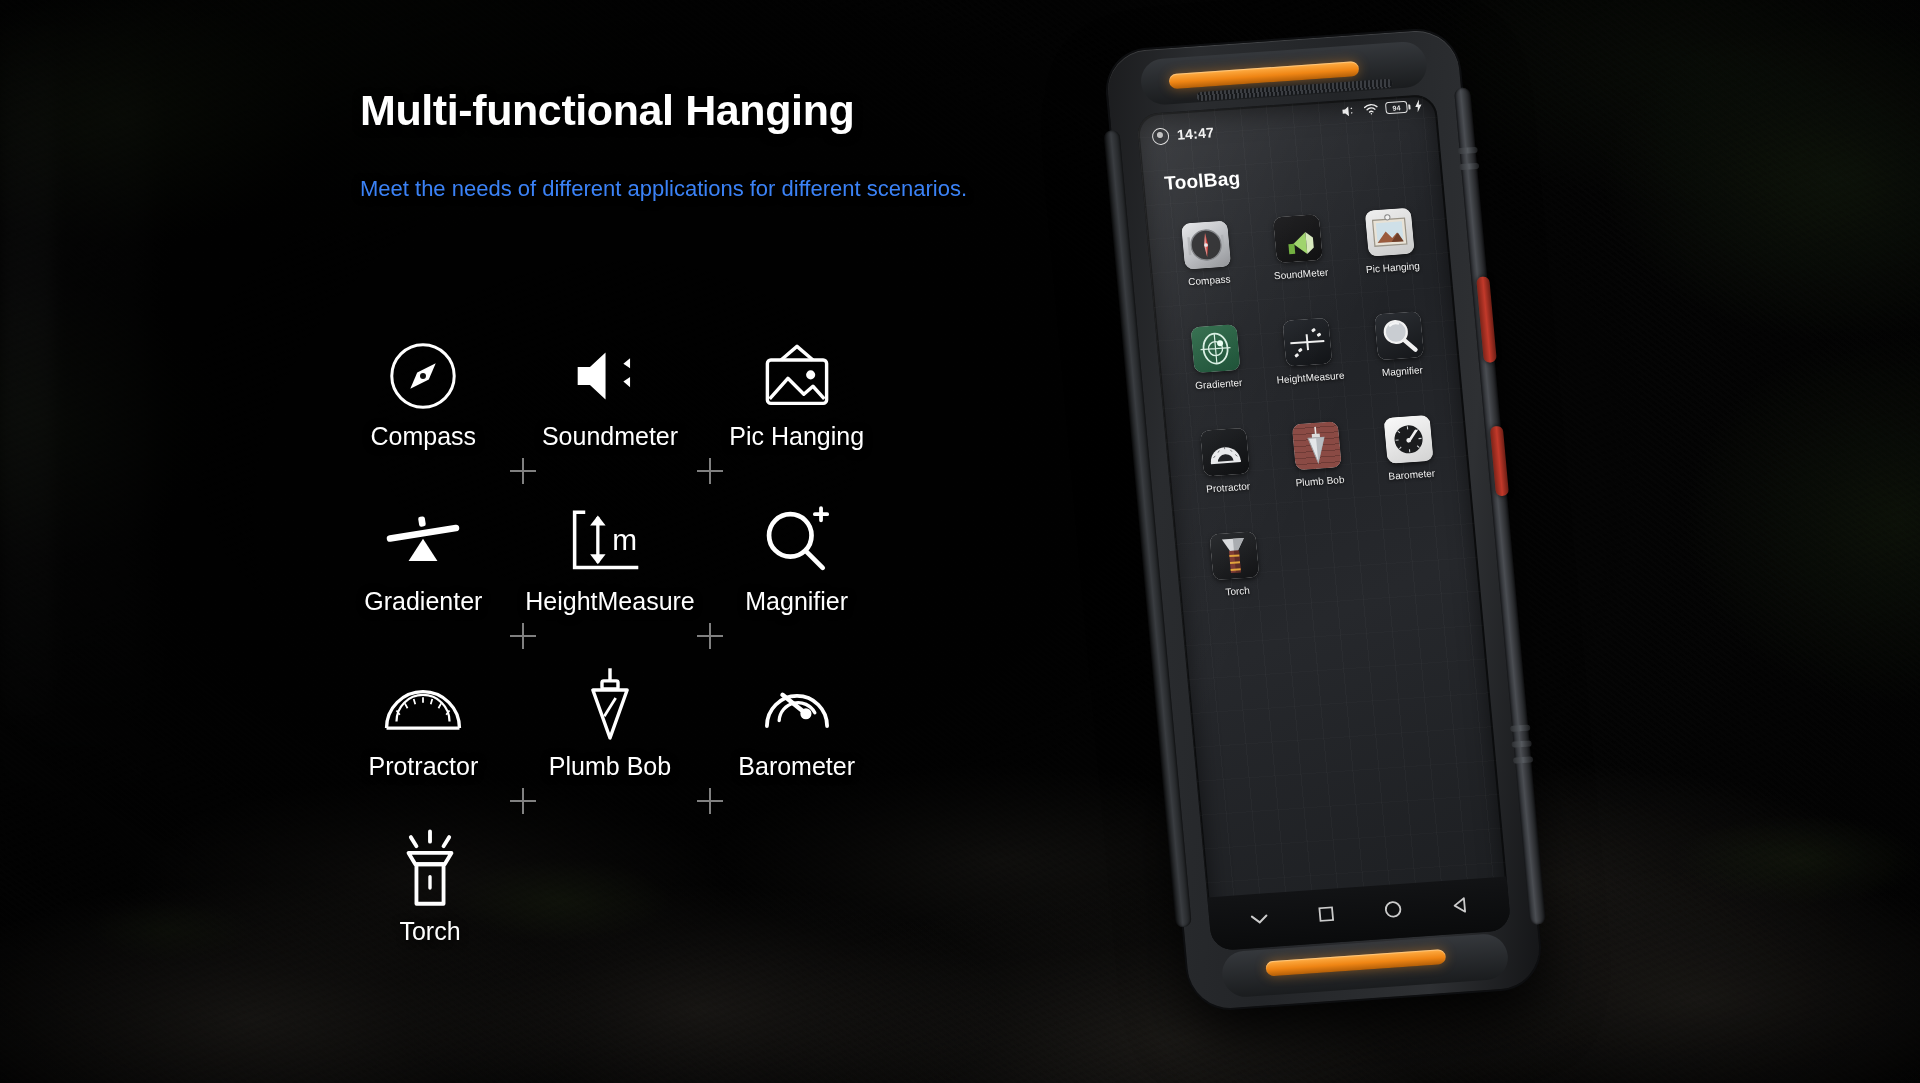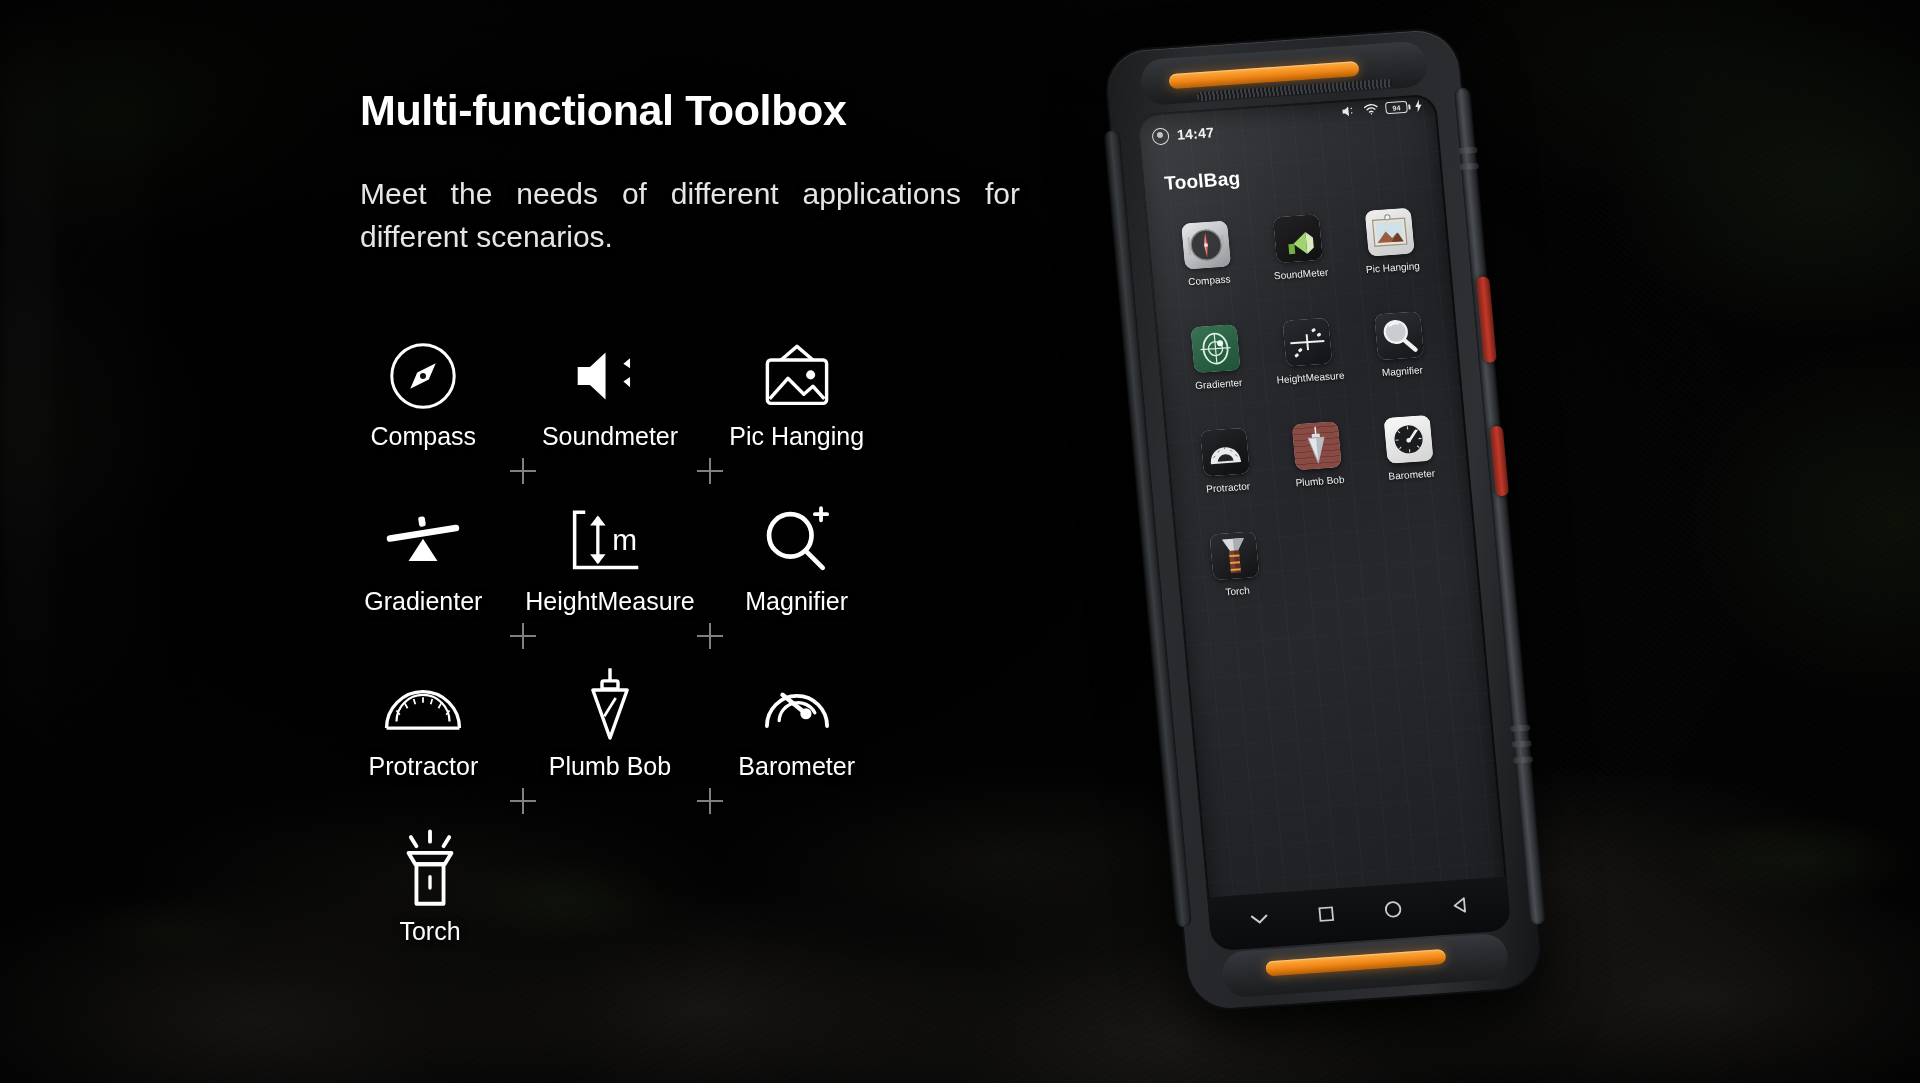--- a/index.html
+++ b/index.html
@@ -63,21 +63,21 @@
       radial-gradient(ellipse 1500px 980px at 960px 520px, transparent 38%, rgba(0,0,0,.55) 78%, rgba(0,0,0,.88) 100%);
   }
 
   
   #copy { position:absolute; left:360px; top:86px; width:700px; }
   #headline{
     font-size:43px; font-weight:bold; letter-spacing:-0.4px; color:#ffffff;
     text-shadow:0 2px 10px rgba(0,0,0,.9);
   }
   #subcopy{
-    margin-top:38px; font-size:30px; line-height:1.42; color:#e5e5e5;
+    margin-top:38px; font-size:22px; line-height:1.42; color:#3b82f6;
     width:660px; text-align:justify; text-justify:inter-word;
     text-shadow:0 1px 8px rgba(0,0,0,.9);
   }
 
   
   #features{
     position:absolute; left:330px; top:330px; width:560px;
   }
   .frow{ display:flex; }
   .fcell{
@@ -245,21 +245,21 @@
   <div class="layer bg-foliage"></div>
   <div class="layer bg-rocks"></div>
   <div class="layer bg-moss"></div>
   <div class="layer bg-waterfall"></div>
   <div class="layer bg-waterfall2"></div>
   <div class="layer bg-grain"></div>
   <div class="layer bg-vignette"></div>
 </div>
 
 <div id="copy">
-  <div id="headline">Multi-functional Toolbox</div>
+  <div id="headline">Multi-functional Hanging</div>
   <div id="subcopy">Meet the needs of different applications for different scenarios.</div>
 </div>
 
 <div id="features">
 
   <div class="frow">
     <div class="fcell">
       <div class="ic">
         <svg width="74" height="74" viewBox="0 0 64 64" fill="none" stroke="#fff" stroke-width="2.6">
           <circle cx="32" cy="32" r="27"></circle>

